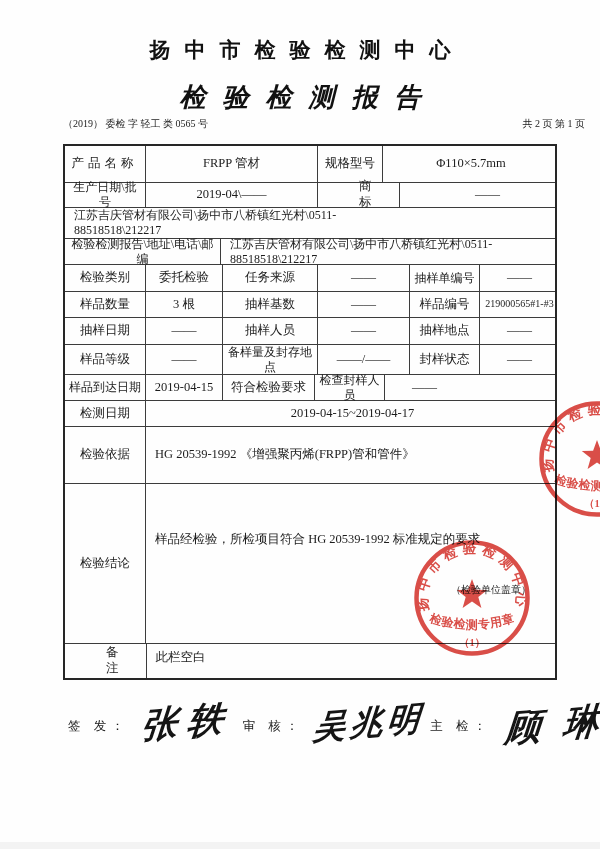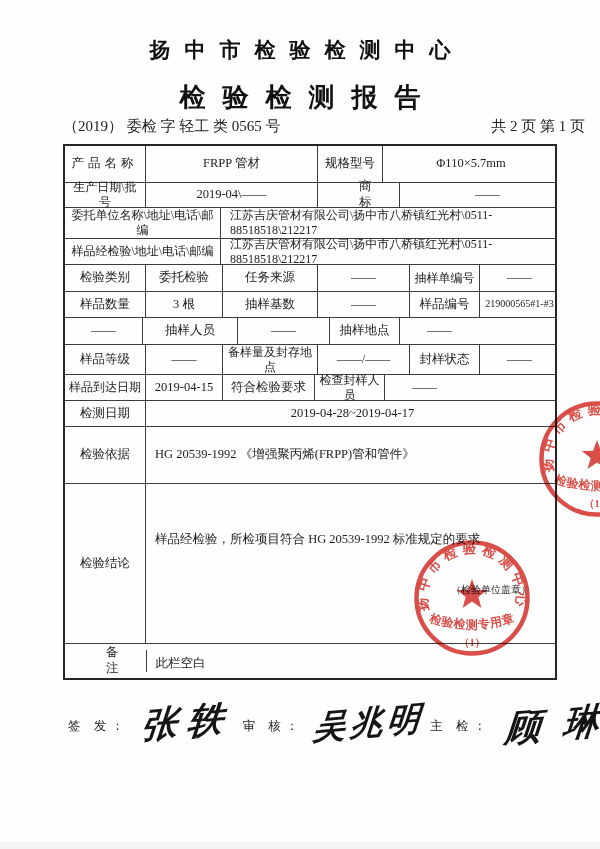--- a/index.html
+++ b/index.html
@@ -14,26 +14,26 @@
   }
   
   .org-title {
     position:absolute; top:36px; left:0; width:100%;
     text-align:center; font-size:21px; font-weight:bold;
     letter-spacing:14px; padding-left:14px; color:#111;
   }
   .report-title {
     position:absolute; top:80px; left:0; width:100%;
     text-align:center; font-size:26px; font-weight:bold;
-    letter-spacing:17px; padding-left:17px; color:#111;
+    letter-spacing:17px; padding-left:17px; color:#111;font-style:italic;
   }
   .ref-line {
     position:absolute; top:117px; left:63px; width:522px;
     display:flex; justify-content:space-between;
-    font-size:15px; color:#222;
+    font-size:10px; color:#222;
   }
   
   .tbl {
     position:absolute; top:144px; left:63px; width:494px;
     border:2px solid #262626; background:transparent;
   }
   .row { display:flex; border-top:1px solid #3c3c3c; }
   .row:first-child { border-top:none; }
   .cell {
     display:flex; align-items:center; justify-content:center;
@@ -46,21 +46,21 @@
   .gap-wide { letter-spacing:24px; padding-left:41px; }
   .small { font-size:12px; }
   
   .w80{flex:0 0 80px;} .w172{flex:0 0 172px;} .w65{flex:0 0 65px;}
   .w177{flex:0 0 177px;} .w155{flex:0 0 155px;} .w339{flex:0 0 339px;}
   .w77{flex:0 0 77px;} .w95{flex:0 0 95px;} .w92{flex:0 0 92px;}
   .w70{flex:0 0 70px;} .w414{flex:0 0 414px;}
   
   .h36{height:36px;} .h25{height:25px;} .h31{height:31px;} .h26{height:26px;}
   .h27{height:27px;} .h30{height:30px;} .h57{height:57px;} .h160{height:160px;}
-  .h35{height:35px;align-items:center;}
+  .h35{height:35px;}
   
   .conclusion-cell {
     position:relative; display:block; text-align:left;
   }
   .conclusion-text { position:absolute; top:48px; left:9px; font-size:12.5px; }
   .seal-note { position:absolute; top:100px; right:28px; font-size:10px; }
   .issue-line { position:absolute; bottom:13px; right:10px; font-size:12.5px; }
   .issue-line .date { margin-left:34px; letter-spacing:2px; }
   
   .stamp { position:absolute; mix-blend-mode:multiply; opacity:0.88; }
@@ -108,26 +108,25 @@
     </div>
 
     <div class="row h25">
       <div class="cell w80 small">生产日期\批号</div>
       <div class="cell w172">2019-04\——</div>
       <div class="cell w65 gap-wide">商标</div>
       <div class="cell w177">——</div>
     </div>
 
     <div class="row h31">
-      <div class="cell w155 small">委托单位名称\地址\电话\邮编</div>
       <div class="cell w339 left small">江苏吉庆管材有限公司\扬中市八桥镇红光村\0511-88518518\212217</div>
     </div>
 
     <div class="row h26">
-      <div class="cell w155 small">样品经检验\地址\电话\邮编</div>
+      <div class="cell w155 small">检验检测报告\地址\电话\邮编</div>
       <div class="cell w339 left small">江苏吉庆管材有限公司\扬中市八桥镇红光村\0511-88518518\212217</div>
     </div>
 
     <div class="row h27">
       <div class="cell w80">检验类别</div>
       <div class="cell w77">委托检验</div>
       <div class="cell w95">任务来源</div>
       <div class="cell w92">——</div>
       <div class="cell w70 small">抽样单编号</div>
       <div class="cell w80">——</div>
@@ -136,20 +135,21 @@
     <div class="row h26">
       <div class="cell w80">样品数量</div>
       <div class="cell w77">3 根</div>
       <div class="cell w95">抽样基数</div>
       <div class="cell w92">——</div>
       <div class="cell w70">样品编号</div>
       <div class="cell w80 small" style="font-size:10px;">219000565#1-#3</div>
     </div>
 
     <div class="row h27">
+      <div class="cell w80">抽样日期</div>
       <div class="cell w77">——</div>
       <div class="cell w95">抽样人员</div>
       <div class="cell w92">——</div>
       <div class="cell w70">抽样地点</div>
       <div class="cell w80">——</div>
     </div>
 
     <div class="row h30">
       <div class="cell w80">样品等级</div>
       <div class="cell w77">——</div>
@@ -162,21 +162,21 @@
     <div class="row h26">
       <div class="cell w80 small">样品到达日期</div>
       <div class="cell w77">2019-04-15</div>
       <div class="cell w92">符合检验要求</div>
       <div class="cell w70 small">检查封样人员</div>
       <div class="cell w80">——</div>
     </div>
 
     <div class="row h26">
       <div class="cell w80">检测日期</div>
-      <div class="cell w414">2019-04-28~2019-04-17</div>
+      <div class="cell w414">2019-04-15~2019-04-17</div>
     </div>
 
     <div class="row h57">
       <div class="cell w80">检验依据</div>
       <div class="cell w414 left">HG 20539-1992 《增强聚丙烯(FRPP)管和管件》</div>
     </div>
 
     <div class="row h160">
       <div class="cell w80">检验结论</div>
       <div class="cell w414 conclusion-cell">

